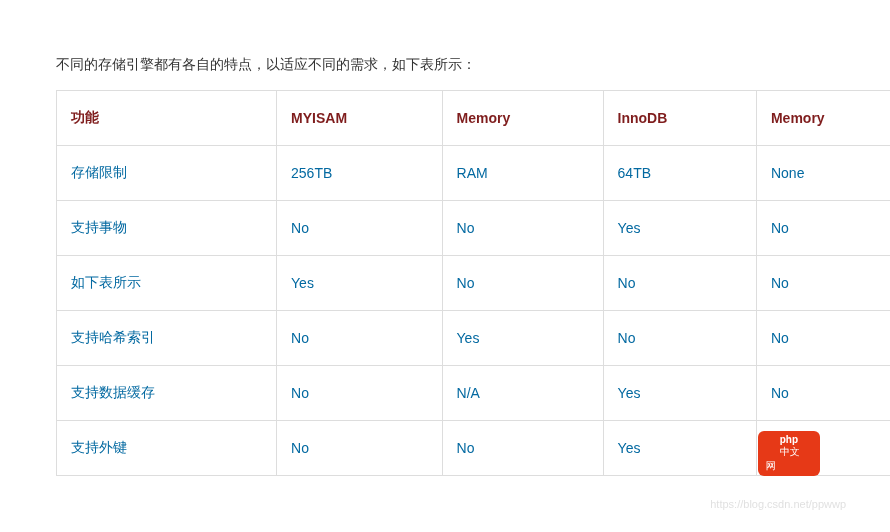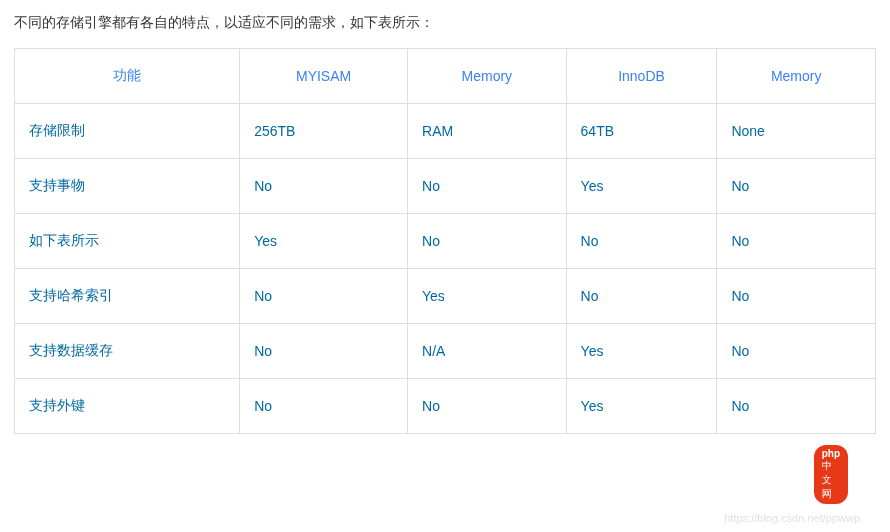--- a/index.html
+++ b/index.html
@@ -1,16 +1,16 @@
 <!DOCTYPE html>
 <html><head>
   <meta charset="utf-8">
   <style>
     * {
-      margin: 0;
+      margin: 14px;
       padding: 0;
       box-sizing: border-box;
     }
     body {
       font-family: "Microsoft YaHei", Arial, sans-serif;
       font-size: 14px;
       color: #333;
       background: #fff;
       padding: 14px;
       width: 890px;
@@ -26,41 +26,40 @@
       border: 1px solid #ddd;
     }
     th, td {
       border: 1px solid #ddd;
       padding: 18px 14px;
       text-align: left;
       font-size: 14px;
       color: #0369a1;
     }
     th {
-      font-weight: normal;
-      color: #3b82f6;
-      text-align: center;
+      font-weight: bold;
+      color: #7f1d1d;
     }
     .watermark {
       position: absolute;
       right: 30px;
       bottom: 8px;
       font-size: 11px;
       color: #ccc;
       opacity: 0.6;
     }
     .badge {
       position: absolute;
       right: 20px;
       bottom: 10px;
       background: #e63917;
       color: #fff;
       font-size: 10px;
       padding: 3px 8px;
-      border-radius: 12px;
+      border-radius: 6px;
       font-family: Arial, sans-serif;
     }
     .badge-wrap {
       position: fixed;
       right: 22px;
       bottom: 18px;
     }
   </style>
 </head>
 <body>

